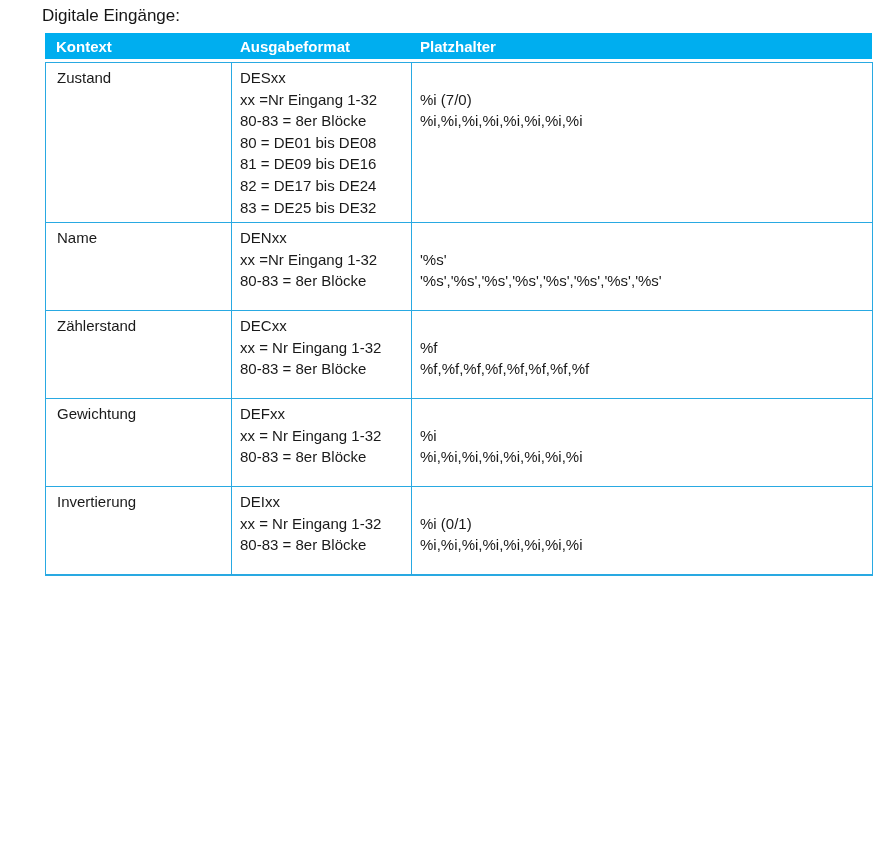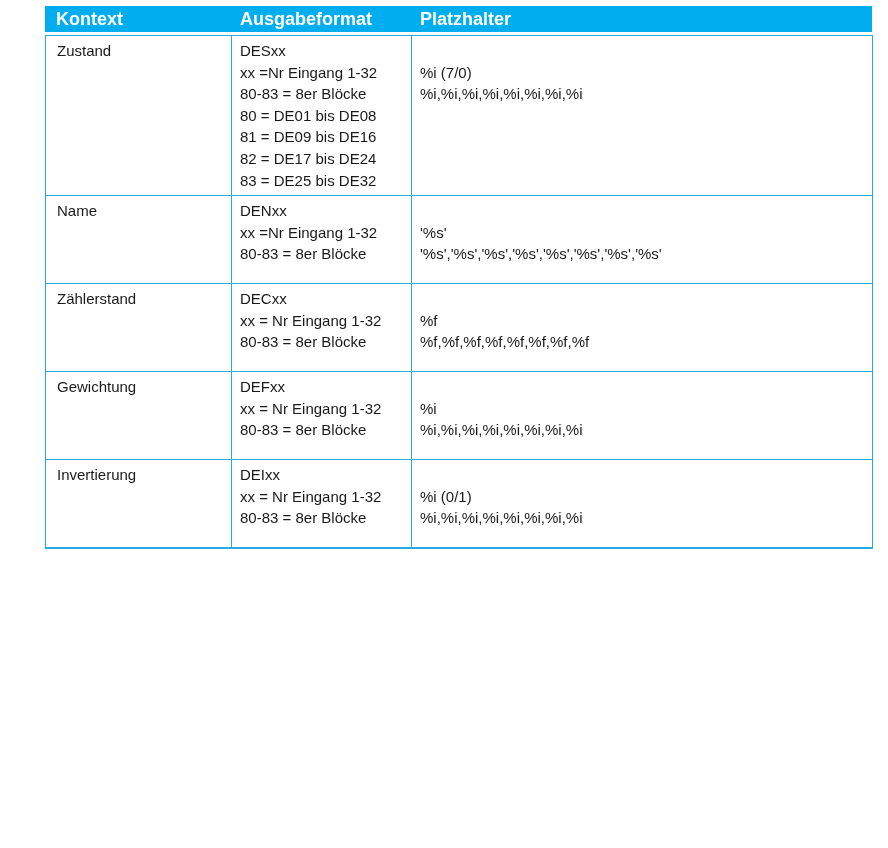--- a/index.html
+++ b/index.html
@@ -23,21 +23,21 @@
   .thead {
     display: grid;
     grid-template-columns: 186px 180px 461px;
     background: #00AEEF;
     height: 26px;
     align-items: center;
   }
   .th {
     color: #ffffff;
     font-weight: bold;
-    font-size: 18px;
+    font-size: 15px;
     padding-left: 11px;
     white-space: nowrap;
   }
   .th.h2 { padding-left: 9px; }
   .th.h3 { padding-left: 9px; }
   table {
     border-collapse: collapse;
     table-layout: fixed;
     width: 827px;
     margin-top: 3px;
@@ -55,20 +55,21 @@
   .line {
     min-height: 21.6px;
     line-height: 21.6px;
     white-space: pre;
   }
 </style>
 </head>
 <body>
 
 <div class="page">
+  <div class="doc-title">Digitale Eingänge:</div>
 
   <div class="tbl-wrap">
     <div class="thead">
       <div class="th h1">Kontext</div>
       <div class="th h3">Ausgabeformat</div>
       <div class="th h2">Platzhalter</div>
     </div>
 
     <table>
       <colgroup>

